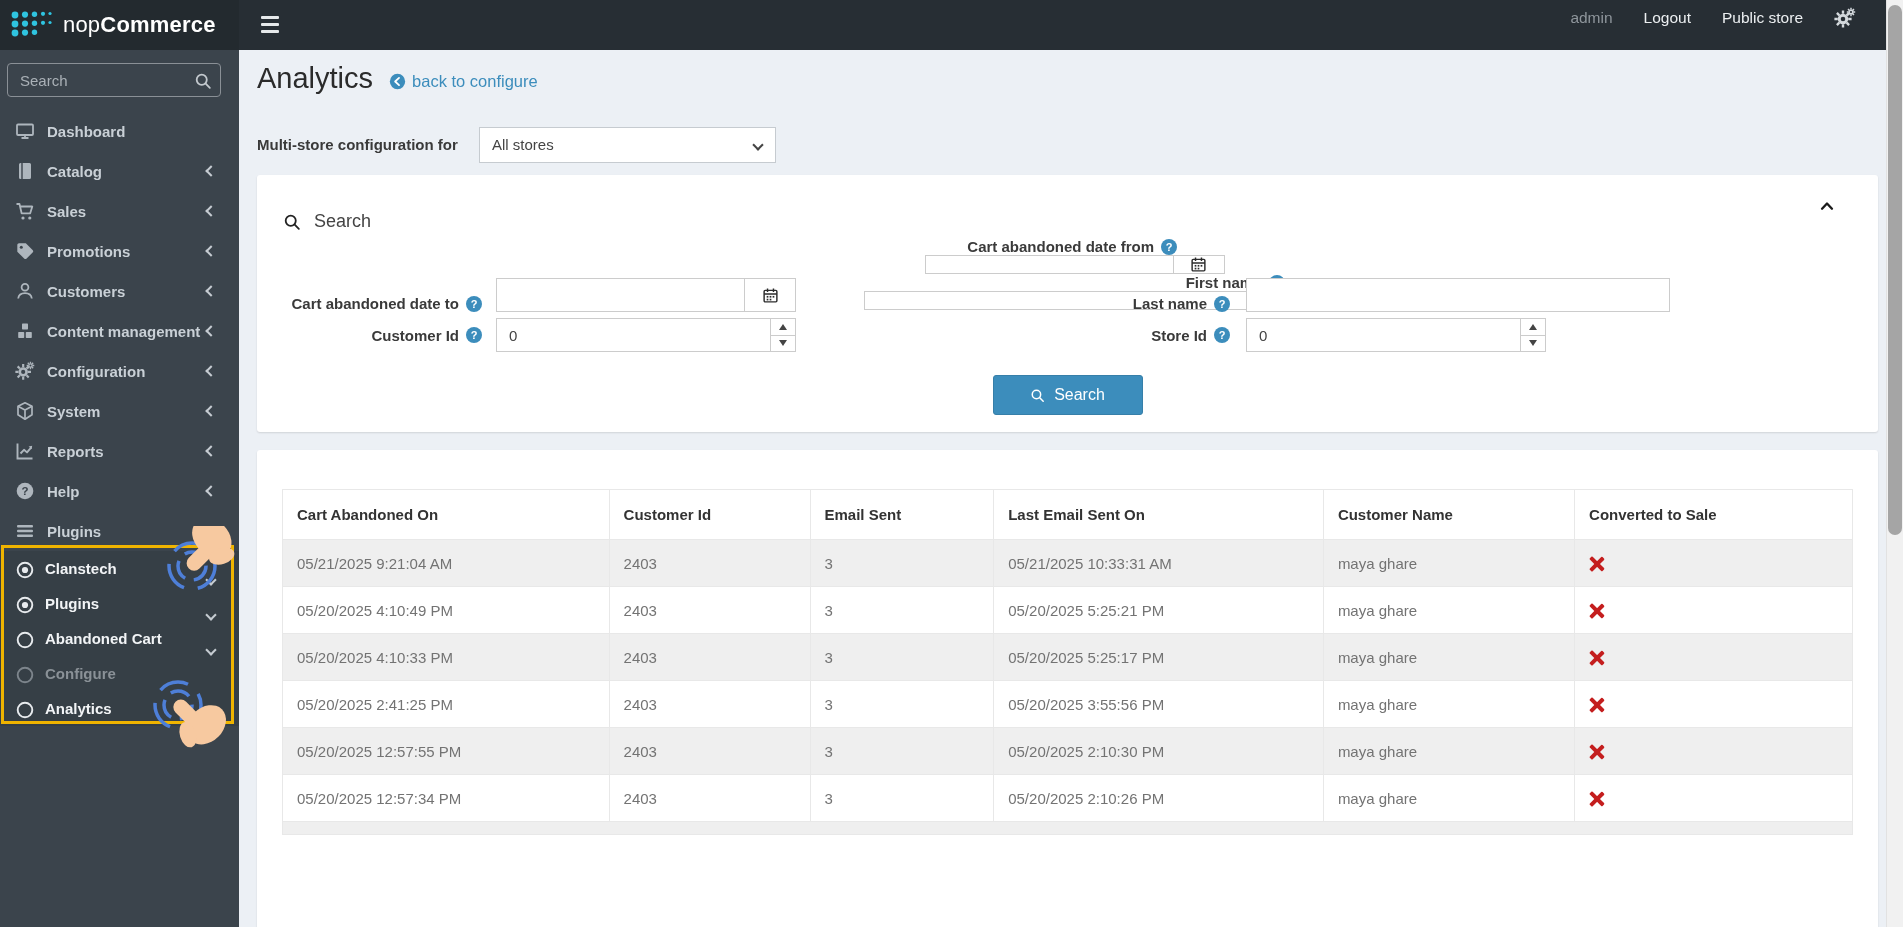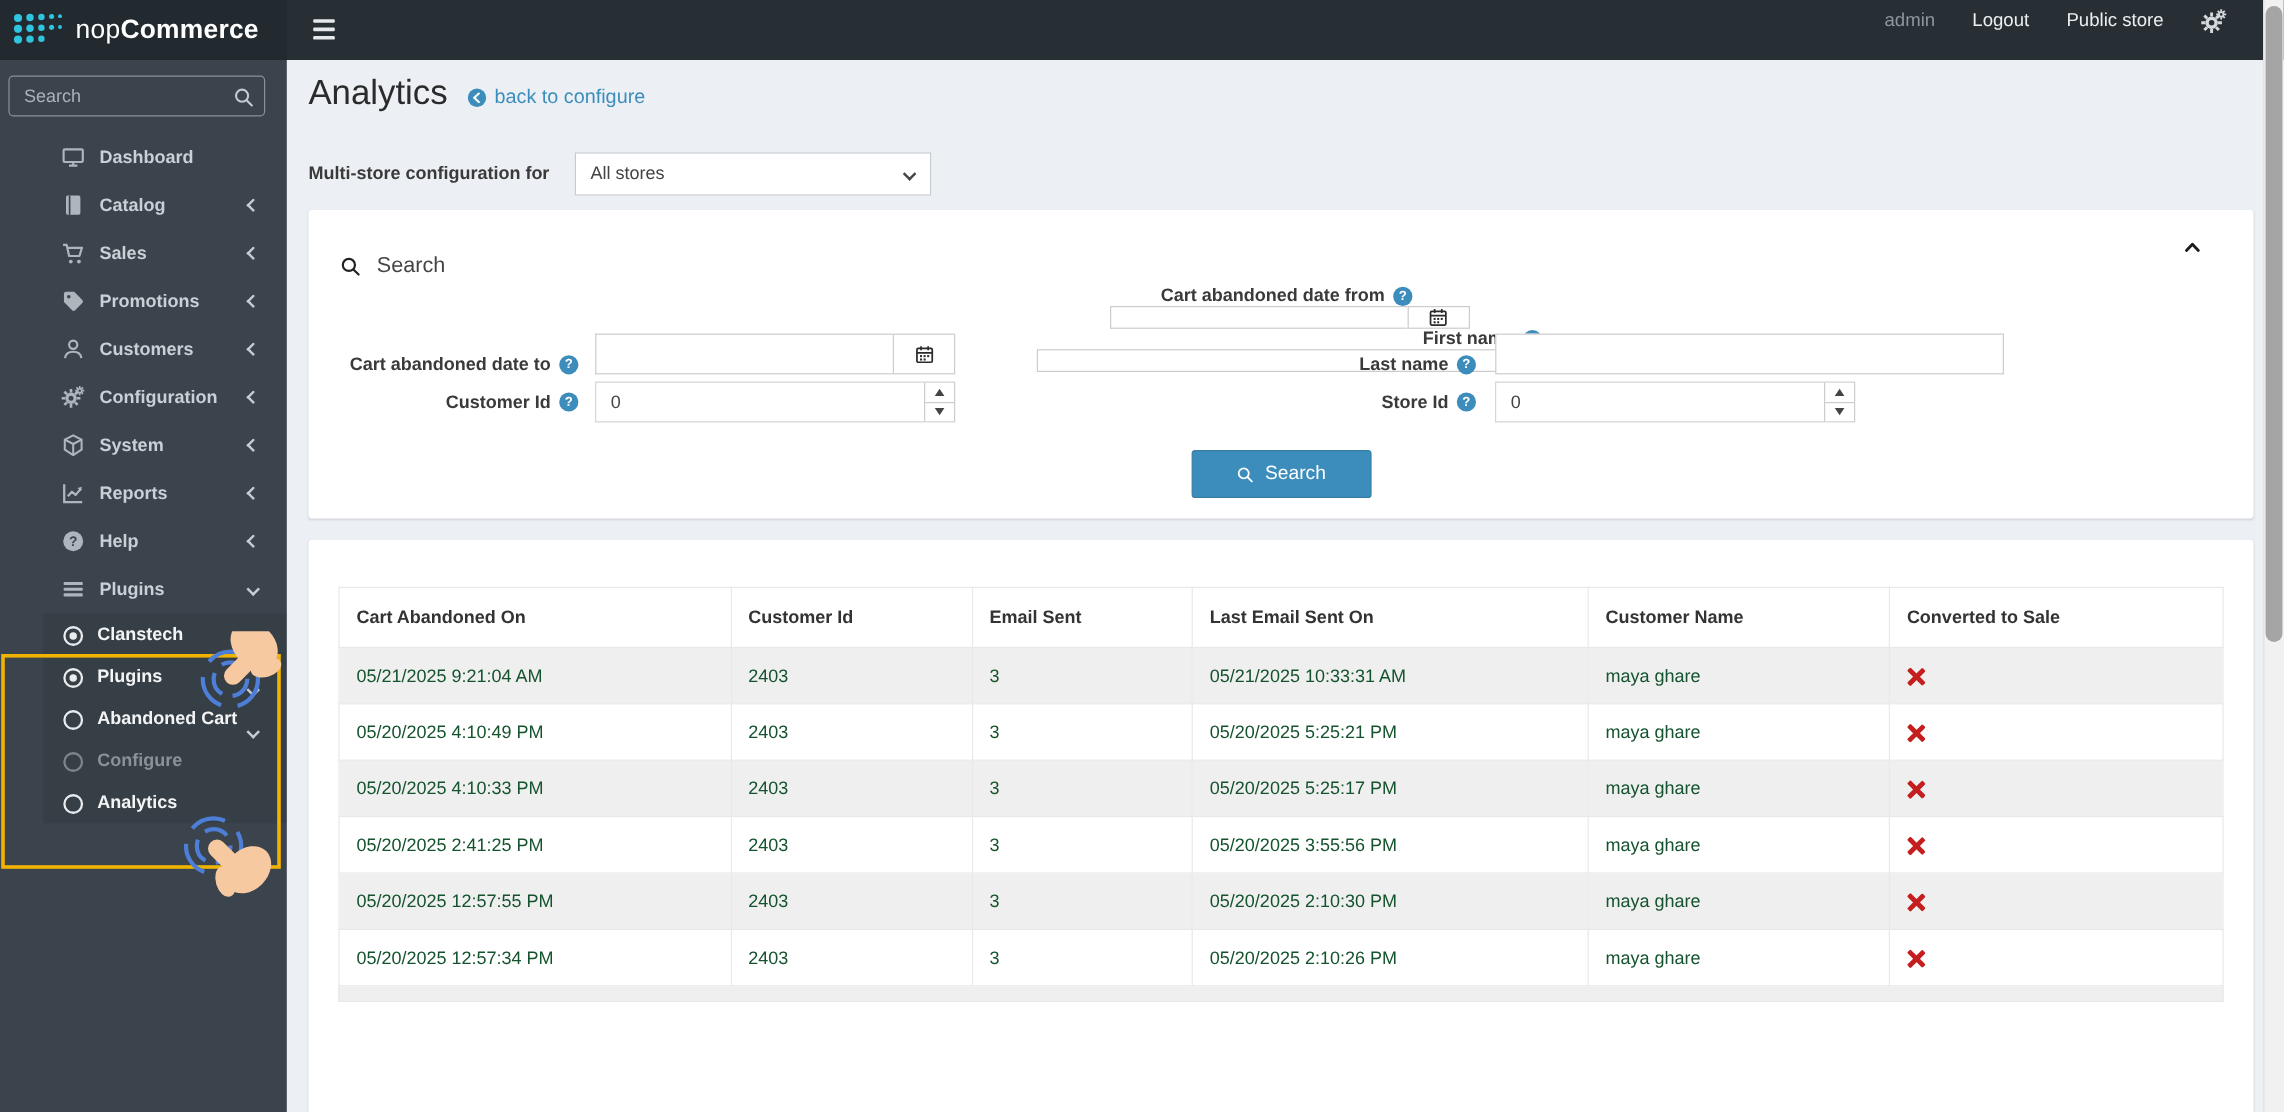--- a/index.html
+++ b/index.html
@@ -19,21 +19,21 @@
   .top-right .gear-btn svg { width:22px; height:22px; }
 
   
   .sidebar { position:absolute; left:0; top:50px; width:239px; height:877px; background:#3b444c; z-index:2; }
   .side-search { position:relative; margin:13px 9px 0 7px; width:214px; height:34px; border:1px solid #8a9096; border-radius:4px; }
   .side-search input { width:100%; height:100%; background:transparent; border:none; outline:none; color:#dfe3e6; font-size:15px; padding:0 34px 0 12px; font-family:inherit; }
   .side-search input::placeholder { color:#aab1b7; }
   .side-search .sicon { position:absolute; right:8px; top:8px; width:18px; height:18px; color:#c3c9ce; }
   .side-search .sicon svg { width:18px; height:18px; }
   .menu { list-style:none; margin-top:14px; }
-  .mi { height:40px; display:flex; align-items:center; padding:0 24px 0 15px; position:relative; color:#c9d0d6; font-size:15px; font-weight:600; cursor:pointer;margin-left:36px; }
+  .mi { height:40px; display:flex; align-items:center; padding:0 24px 0 15px; position:relative; color:#c9d0d6; font-size:15px; font-weight:600; cursor:pointer; }
   .mi .ic { width:20px; height:20px; color:#aeb6bd; flex:0 0 20px; }
   .mi .ic svg { width:20px; height:20px; }
   .mi .lbl { margin-left:12px; white-space:nowrap; }
   .mi.sub { height:35px; background:rgba(0,0,0,.07); }
   .mi.sub .lbl { color:#f2f4f6; }
   .mi.sub .ic { color:#e8ebee; width:18px; height:18px; flex-basis:18px; }
   .mi.dim .lbl { color:#8a9197; }
   .mi.dim .ic { color:#7d858c; }
   .chev { width:8px; height:8px; border-right:2px solid #c6ccd2; border-bottom:2px solid #c6ccd2; position:absolute; right:24px; }
   .chev.left { transform:rotate(135deg); }
@@ -87,21 +87,21 @@
   .spin .up { border-bottom:1px solid #ccc; }
   .tri-up { width:0; height:0; border-left:4px solid transparent; border-right:4px solid transparent; border-bottom:6px solid #444; }
   .tri-down { width:0; height:0; border-left:4px solid transparent; border-right:4px solid transparent; border-top:6px solid #444; }
   .btn-search { position:absolute; top:200px; left:50%; transform:translateX(-50%); width:150px; height:40px; background:#3c8dbc; border:1px solid #367fa9; border-radius:3px; color:#fff; font-size:16px; display:flex; align-items:center; justify-content:center; gap:9px; cursor:pointer; font-family:inherit; }
   .btn-search svg { width:15px; height:15px; }
 
   .tablewrap { position:absolute; left:25px; right:25px; top:39px; }
   table.grid { width:100%; border-collapse:collapse; table-layout:fixed; }
   table.grid th, table.grid td { border:1px solid #e8e8e8; padding:0 14px; font-size:15px; text-align:left; overflow:hidden; white-space:nowrap; }
   table.grid th { height:50px; font-weight:700; color:#333; background:#fff; }
-  table.grid td { height:47px; color:#14532d; }
+  table.grid td { height:47px; color:#737373; }
   table.grid tbody tr:nth-child(odd) { background:#efefef; }
   table.grid tbody tr:nth-child(even) { background:#fff; }
   .partial-row { height:13px; background:#efefef; border:1px solid #e8e8e8; border-top:none; }
   .xmark { position:relative; width:16px; height:16px; display:inline-block; vertical-align:middle; }
   .xmark::before, .xmark::after { content:''; position:absolute; left:6.2px; top:-1px; width:3.6px; height:18px; background:#c41e1e; border-radius:1px; }
   .xmark::before { transform:rotate(45deg); }
   .xmark::after { transform:rotate(-45deg); }
 
   
   .vscroll { position:absolute; right:0; top:0; width:17px; height:927px; background:#f1f1f1; border-left:1px solid #e2e2e2; z-index:10; }
@@ -196,20 +196,29 @@
       </li>
       <li class="mi">
         <span class="ic"><svg viewBox="0 0 20 20" fill="none" stroke="currentColor" stroke-width="1.8">
             <circle cx="10" cy="6.3" r="3.4"></circle>
             <path d="M3.2 17.5c.4-3.6 3-5.4 6.8-5.4s6.4 1.8 6.8 5.4"></path>
           </svg></span>
         <span class="lbl">Customers</span>
         <span class="chev left"></span>
       </li>
       <li class="mi">
+        <span class="ic"><svg viewBox="0 0 20 20" fill="currentColor">
+            <rect x="7" y="2.5" width="6" height="6" rx=".7"></rect>
+            <rect x="3.2" y="11" width="6" height="6" rx=".7"></rect>
+            <rect x="10.8" y="11" width="6" height="6" rx=".7"></rect>
+          </svg></span>
+        <span class="lbl">Content management</span>
+        <span class="chev left"></span>
+      </li>
+      <li class="mi">
         <span class="ic"><svg viewBox="0 0 22 22">
             <g stroke="currentColor" stroke-width="2.4">
               <path d="M14.2 12h3.4M12.68 15.68l2.4 2.4M9 17.2v3.4M5.32 15.68l-2.4 2.4M3.8 12H.4M5.32 8.32l-2.4-2.4M9 6.8V3.4M12.68 8.32l2.4-2.4"></path>
             </g>
             <path fill="currentColor" fill-rule="evenodd" d="M9 6.8a5.2 5.2 0 1 0 0 10.4 5.2 5.2 0 0 0 0-10.4zm0 2.9a2.3 2.3 0 1 1 0 4.6 2.3 2.3 0 0 1 0-4.6z"></path>
             <g stroke="currentColor" stroke-width="1.5">
               <path d="M19.3 5h1.9M18.63 6.63l1.34 1.34M17 7.3v1.9M15.37 6.63l-1.34 1.34M14.7 5h-1.9M15.37 3.37l-1.34-1.34M17 2.7V.8M18.63 3.37l1.34-1.34"></path>
             </g>
             <path fill="currentColor" fill-rule="evenodd" d="M17 2.4a2.6 2.6 0 1 0 0 5.2 2.6 2.6 0 0 0 0-5.2zm0 1.5a1.1 1.1 0 1 1 0 2.2 1.1 1.1 0 0 1 0-2.2z"></path>
           </svg></span>

